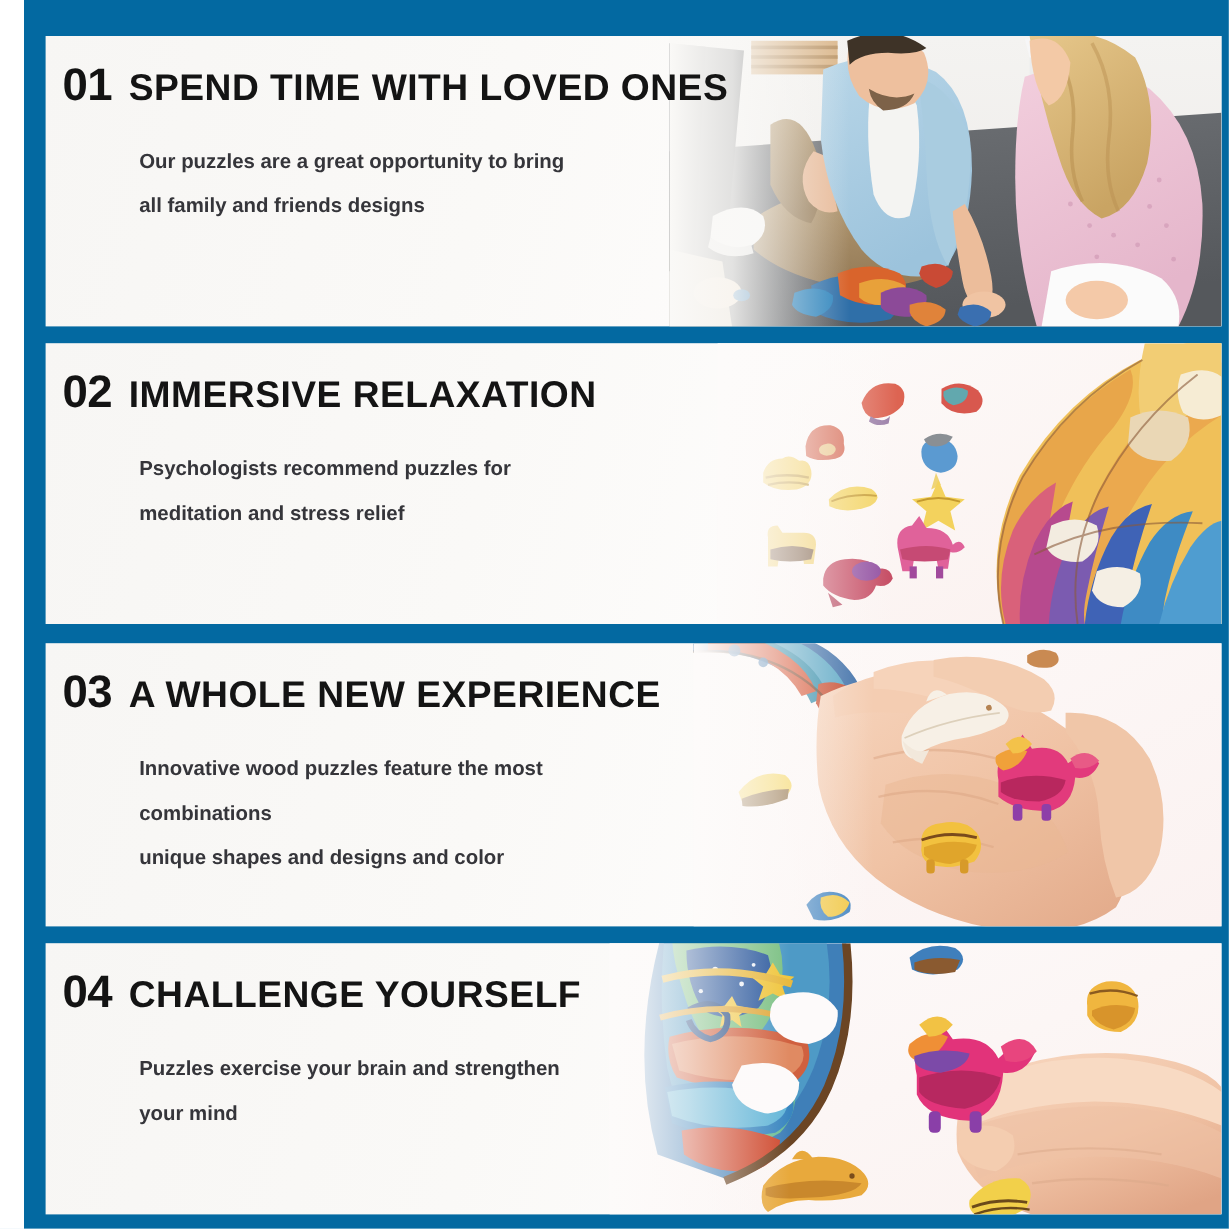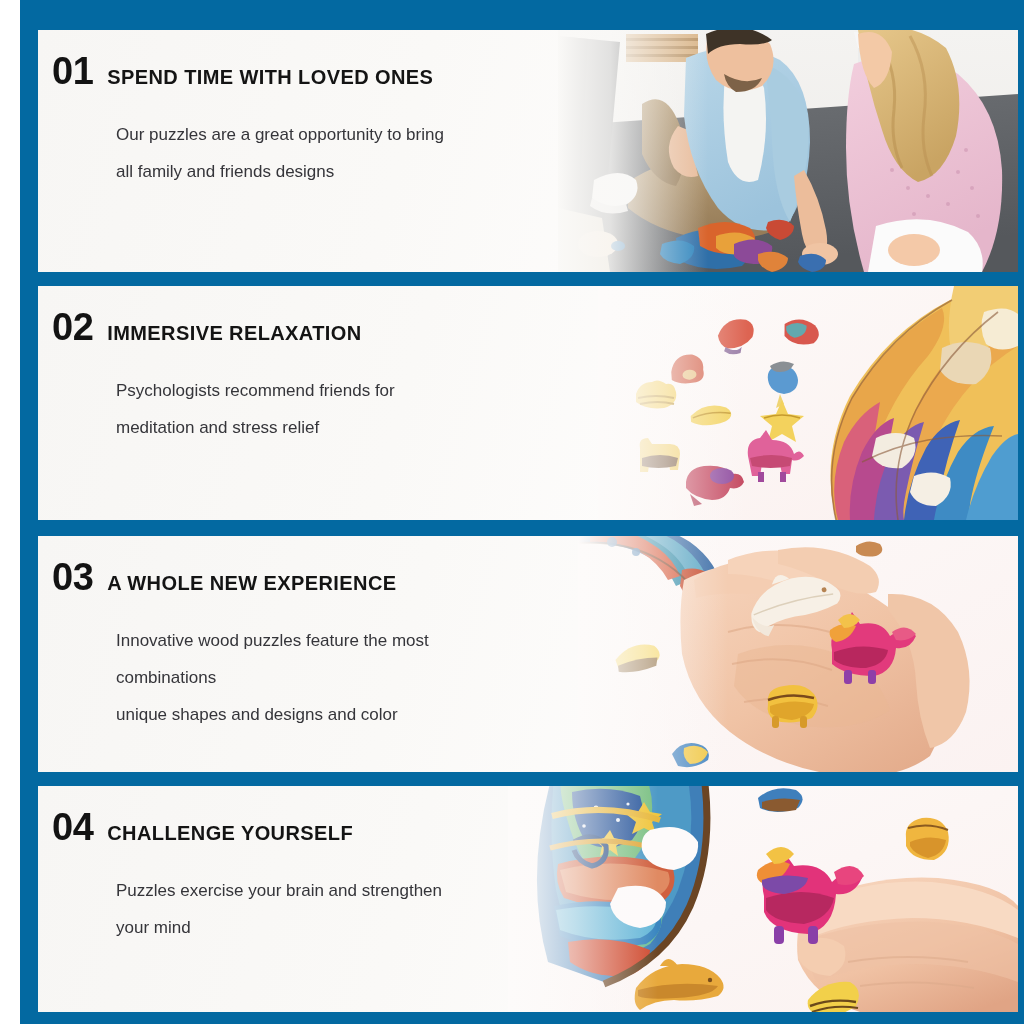--- a/index.html
+++ b/index.html
@@ -51,35 +51,35 @@
 
   .panel-number {
     font-size: 38px;
     font-weight: 700;
     color: #131313;
     letter-spacing: -0.5px;
     line-height: 1;
   }
 
   .panel-title {
-    font-size: 20px;
+    font-size: 31px;
     font-weight: 700;
     color: #141414;
     letter-spacing: 0.4px;
     line-height: 1;
     white-space: nowrap;
   }
 
   .panel-body {
     margin-left: 64px;
     margin-top: 26px;
     font-size: 17px;
     line-height: 37px;
     color: #35353a;
-    font-weight: 400;
+    font-weight: 700;
     max-width: 430px;
   }
   .panel-body .ln { display: block; }
 
   
   .panel-media {
     position: absolute;
     top: 0;
     right: 0;
     height: 100%;
@@ -337,21 +337,21 @@
       </svg>
       <div class="media-fade"></div>
     </div>
 
     <div class="panel-text">
       <div class="head-row">
         <span class="panel-number">02</span>
         <span class="panel-title">IMMERSIVE RELAXATION</span>
       </div>
       <div class="panel-body">
-        <span class="ln">Psychologists recommend friends for</span>
+        <span class="ln">Psychologists recommend puzzles for</span>
         <span class="ln">meditation and stress relief</span>
       </div>
     </div>
   </div>
 
   <div class="panel panel-3">
     <div class="panel-media media-3">
       <svg class="scene" viewBox="0 0 440 236" preserveAspectRatio="xMidYMid slice">
         <defs>
           <linearGradient id="p3bg" x1="0" y1="0" x2="1" y2="1">

